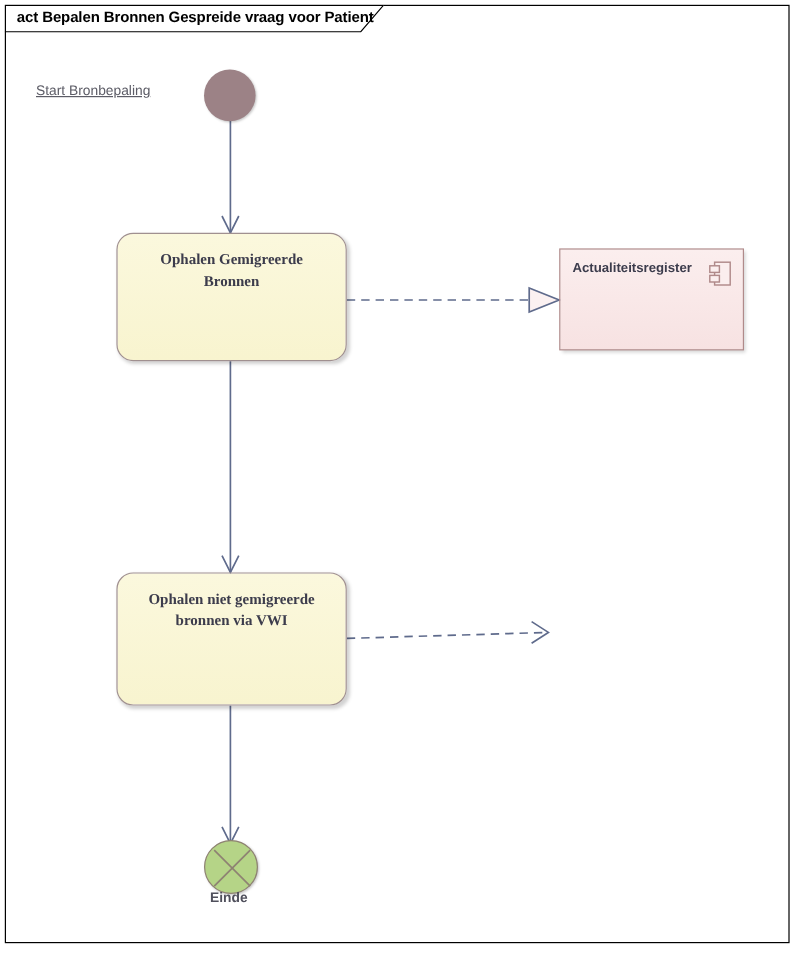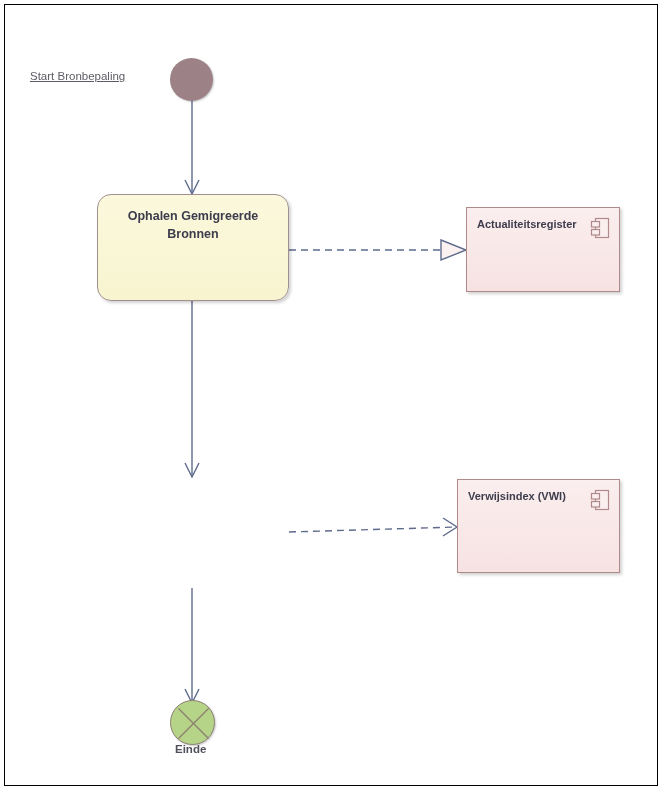--- a/index.html
+++ b/index.html
@@ -105,20 +105,21 @@
     justify-content: center;
   }
   .activity .act-text {
     margin-top: 12px;
     width: 88%;
     text-align: center;
     font-size: 12.5px;
     font-weight: bold;
     color: #3c3c4c;
     line-height: 1.45;
+    font-family: Liberation Serif, serif;
   }
 
   
   .component {
     position: absolute;
     box-sizing: border-box;
     background: linear-gradient(180deg, #fbeeee 0%, #f7e2e2 100%);
     border: 1px solid #b08a8a;
     box-shadow: 2px 2px 3px rgba(0,0,0,0.18);
   }
@@ -139,20 +140,26 @@
     height: 22px;
   }
 </style>
 </head>
 <body>
 
 <div id="canvas">
 
   <div class="frame"></div>
 
+  <div class="frame-tab">
+    <svg width="316" height="23" viewBox="0 0 316 23">
+      <path d="M0.5,0.5 L315.5,0.5 L315.5,0.5 L296.5,22.5 L0.5,22.5 Z" fill="#ffffff" stroke="#000000" stroke-width="1"></path>
+    </svg>
+    <div class="frame-title">act Bepalen Bronnen Gespreide vraag voor Patient</div>
+  </div>
 
   <svg class="wires" viewBox="0 0 664 800">
 
     <g>
       <line x1="192" y1="100" x2="192" y2="194" stroke="#5f6b8c" stroke-width="1.4"></line>
       <polyline points="185,180 192,194 199,180" fill="none" stroke="#5f6b8c" stroke-width="1.4"></polyline>
     </g>
 
     <g>
       <line x1="289" y1="250" x2="441" y2="250" stroke="#5f6b8c" stroke-width="1.4" stroke-dasharray="7,5"></line>
@@ -187,29 +194,27 @@
 
   <div class="component" style="left:466px; top:207px; width:154px; height:85px;">
     <div class="comp-text">Actualiteitsregister</div>
     <svg class="comp-icon" viewBox="0 0 20 22">
       <rect x="5.5" y="1.5" width="13" height="19" fill="#fbeeee" stroke="#b08a8a" stroke-width="1.2"></rect>
       <rect x="1.5" y="4.5" width="8" height="5.5" fill="#fbeeee" stroke="#b08a8a" stroke-width="1.2"></rect>
       <rect x="1.5" y="12.5" width="8" height="5.5" fill="#fbeeee" stroke="#b08a8a" stroke-width="1.2"></rect>
     </svg>
   </div>
 
-
-  <div class="component" style="left:457px; top:479px; width:163px; height:94px;">
-    <div class="comp-text">Verwijsindex (VWI)</div>
-    <svg class="comp-icon" viewBox="0 0 20 22">
-      <rect x="5.5" y="1.5" width="13" height="19" fill="#fbeeee" stroke="#b08a8a" stroke-width="1.2"></rect>
-      <rect x="1.5" y="4.5" width="8" height="5.5" fill="#fbeeee" stroke="#b08a8a" stroke-width="1.2"></rect>
-      <rect x="1.5" y="12.5" width="8" height="5.5" fill="#fbeeee" stroke="#b08a8a" stroke-width="1.2"></rect>
-    </svg>
-  </div>
+  <div class="activity" style="left:97px; top:477px; width:192px; height:111px;">
+    <div class="act-text">
+      <span>Ophalen niet gemigreerde</span><br>
+      <span>bronnen via VWI</span>
+    </div>
+  </div>
+
 
   <div class="final-node" style="left:170px; top:700px; width:45px; height:45px;">
     <svg width="45" height="45" viewBox="0 0 45 45">
       <line x1="7.5" y1="7.5" x2="37.5" y2="37.5" stroke="#8e8272" stroke-width="1.4"></line>
       <line x1="37.5" y1="7.5" x2="7.5" y2="37.5" stroke="#8e8272" stroke-width="1.4"></line>
     </svg>
   </div>
   <div class="node-label end" style="left:175px; top:743px;">Einde</div>
 
 </div>

